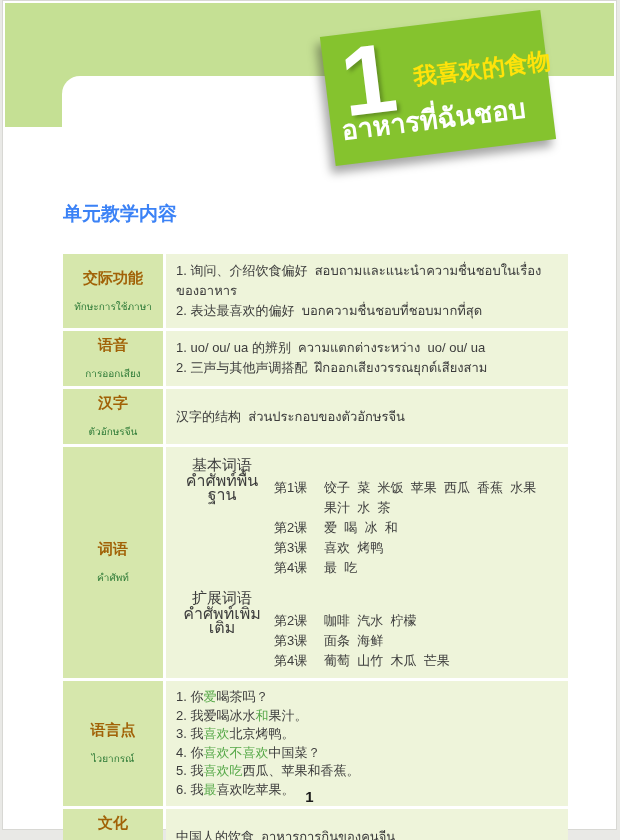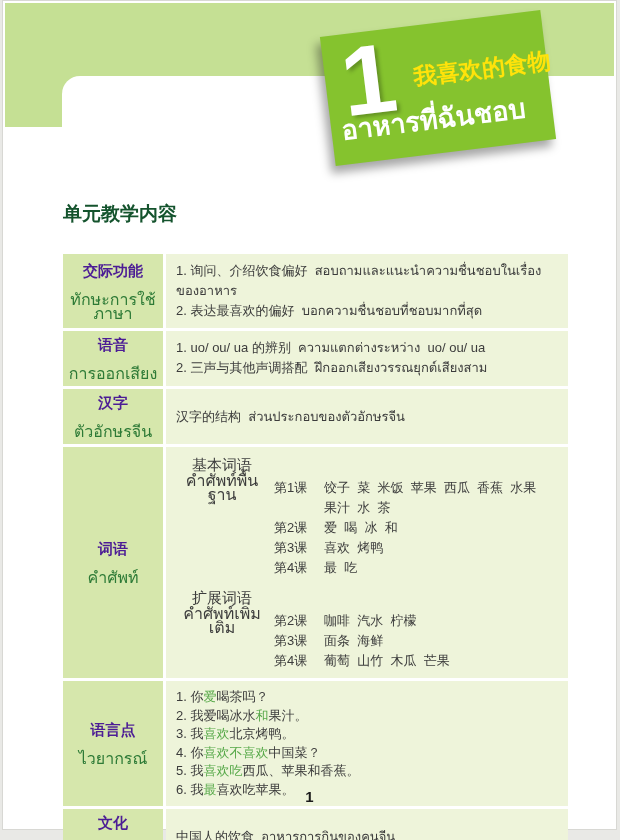--- a/index.html
+++ b/index.html
@@ -17,30 +17,30 @@
   .banner { position:absolute; left:324px; top:22px; width:222px; height:130px;
             background:#85c32e; transform:rotate(-7deg); transform-origin:center;
             box-shadow:-5px 7px 10px rgba(0,0,0,0.35); }
   .banner-num { position:absolute; left:16px; top:-12px; color:#ffffff; font-weight:bold;
                 font-size:98px; line-height:120px; text-shadow:3px 3px 4px rgba(0,0,0,0.25); }
   .banner-zh { position:absolute; left:88px; top:36px; color:#ffe30a; font-size:23px; font-weight:bold; white-space:nowrap; }
   .banner-th { position:absolute; left:10px; top:74px; color:#ffffff; font-size:27px; font-weight:bold; white-space:nowrap; }
 
   
   .title-row { position:absolute; left:60px; top:200px; display:flex; align-items:baseline; gap:22px; }
-  .title-zh { font-size:19px; font-weight:bold; color:#14532d; }
+  .title-zh { font-size:19px; font-weight:bold; color:#3b82f6; }
   .title-th { font-size:16px; color:#3857a6; font-weight:bold; }
 
   
   .unit-table { position:absolute; left:60px; top:253px; width:505px; display:flex; flex-direction:column; gap:3px; }
   .row { display:flex; gap:3px; }
   .label-cell { width:100px; flex-shrink:0; background:#d6e7ac; display:flex; flex-direction:column;
                 justify-content:center; align-items:center; text-align:center; padding:5px 2px; }
-  .label-zh { color:#4c1d95; font-weight:bold; font-size:15px; line-height:18px; }
-  .label-th { color:#2d7a36; font-size:16px; line-height:14px; margin-top:13px; }
+  .label-zh { color:#a16207; font-weight:bold; font-size:15px; line-height:18px; }
+  .label-th { color:#2d7a36; font-size:10px; line-height:14px; margin-top:13px; }
   .content-cell { flex:1; background:#eef4da; padding:7px 10px; font-size:13px; color:#3c3c3c; }
   .line { line-height:20px; white-space:pre-wrap; }
   .r1 { min-height:54px; } .r2 { min-height:48px; } .r3 { min-height:40px; }
   .r4 { min-height:170px; } .r5 { min-height:114px; } .r6 { min-height:41px; }
   .r3 .content-cell, .r6 .content-cell { display:flex; align-items:center; }
 
   
   .vblock { display:flex; margin-bottom:9px; }
   .vblock:last-child { margin-bottom:0; }
   .vname { width:92px; flex-shrink:0; text-align:center; padding-top:1px; }

